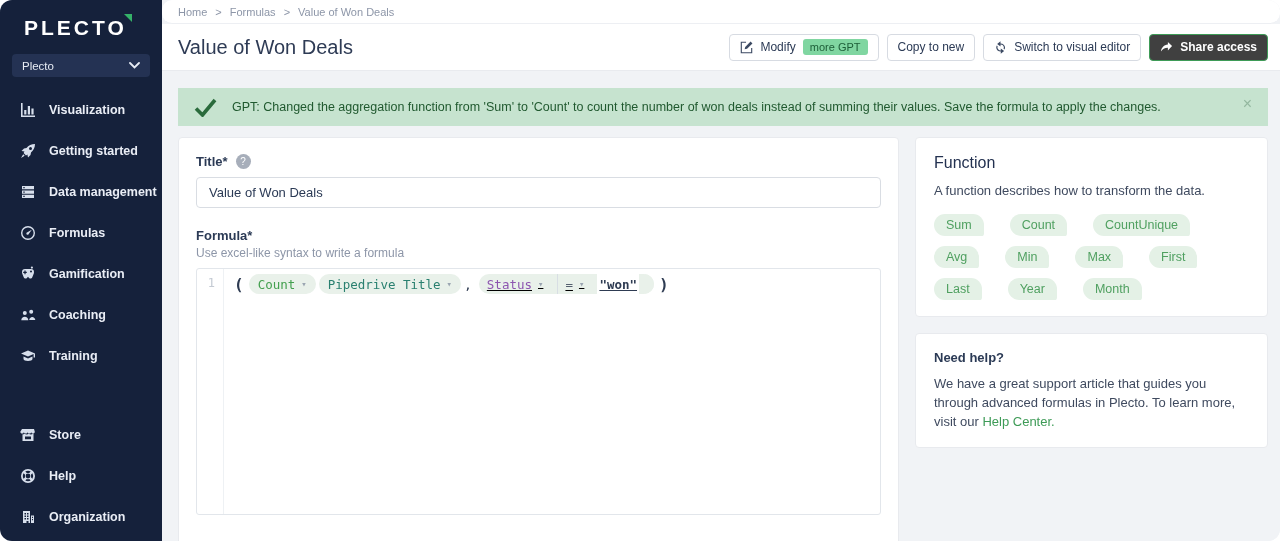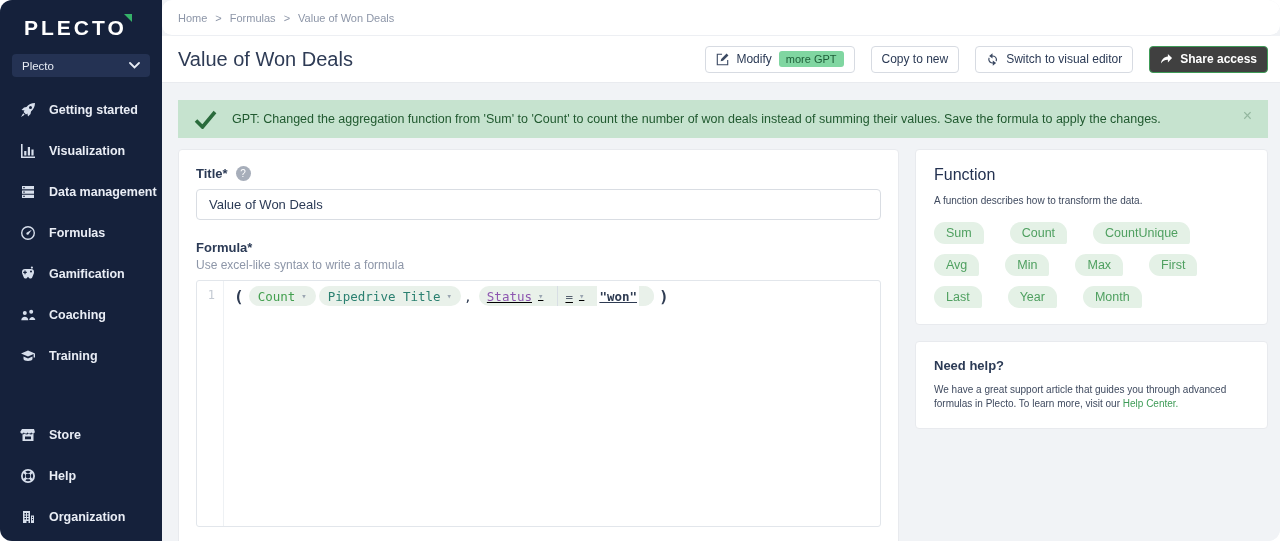--- a/index.html
+++ b/index.html
@@ -14,26 +14,26 @@
   .org-select{ margin:14px 12px 0 12px; background:#243253; border:none; border-radius:4px; height:23px;
       display:flex; align-items:center; justify-content:space-between; padding:0 10px; color:#e7ecf4;
       font-size:11.5px; font-family:inherit; cursor:pointer; }
   .nav{ list-style:none; margin-top:12px; }
   .nav-item{ display:flex; align-items:center; gap:13px; height:41px; padding:0 0 0 20px; cursor:pointer; font-size:12.5px; font-weight:700; color:#e9edf5; }
   .nav-item svg{ width:16px; height:16px; fill:#d7dfec; flex-shrink:0; }
   .nav.bottom{ margin-top:auto; margin-bottom:4px; }
 
   
   .main{ flex:1; display:flex; flex-direction:column; overflow:hidden; }
-  .breadcrumb-bar{ height:36px; background:#fff; border-bottom:1px solid #edeff3; display:flex; align-items:center; padding-left:16px; gap:8px; font-size:11px; color:#8d96a8;border-radius:10px; }
+  .breadcrumb-bar{ height:24px; background:#fff; border-bottom:1px solid #edeff3; display:flex; align-items:center; padding-left:16px; gap:8px; font-size:11px; color:#8d96a8;border-radius:10px; }
   .crumb{ cursor:pointer; }
   .crumb.current{ cursor:default; }
   .title-bar{ height:47px; background:#fff; border-bottom:1px solid #e9ebef; display:flex; align-items:center; padding:0 12px 0 16px; }
   .page-title{ font-size:20px; font-weight:400; color:#2e3b55; flex:1; }
-  .actions{ display:flex; gap:16px; }
+  .actions{ display:flex; gap:8px; }
   .btn{ height:27px; display:inline-flex; align-items:center; gap:7px; background:#fff; border:1px solid #d7dbe2; border-radius:4px;
         padding:0 10px; font-size:12px; color:#2b3a55; font-family:inherit; cursor:pointer; }
   .btn svg{ width:13px; height:13px; fill:#3c4a63; }
   .badge{ background:#80d6a1; color:#1d5e38; font-size:11px; padding:2px 7px; border-radius:3px; }
   .btn.primary{ background:#404040; border-color:#3e9b57; color:#fff; font-weight:700; }
   .btn.primary svg{ fill:#fff; }
 
   
   .content{ flex:1; background:#f1f3f6; padding:17px 12px 0 16px; overflow:hidden; }
   .banner{ height:38px; background:#c6e3cf; border-radius:0; display:flex; align-items:center; padding:0 16px; position:relative; }
@@ -65,21 +65,21 @@
   .tok-field{ color:#8d56b0; }
   .tok-op{ color:#55606f; }
   .pill.compound{ padding:0; overflow:hidden; }
   .pill.compound .seg{ display:inline-flex; align-items:center; gap:6px; padding:0 8px; height:100%;text-decoration:underline; }
   .pill.compound .seg.divided{ border-left:1px solid #d8dee4; padding:0 7px; }
   .pill.compound .seg.value{ background:#fff; padding:0 2px; color:#2e3b52; font-weight:700; cursor:text; }
   .pill.compound .cap{ width:9px; height:100%; background:#e9f1ea; }
 
   .side-card{ padding:16px 18px; }
   .side-card h2{ font-size:16px; font-weight:500; color:#233150; }
-  .side-card .desc{ font-size:10px; color:#3f4a5f; margin-top:10px; line-height:1.45; }
+  .side-card .desc{ font-size:13px; color:#3f4a5f; margin-top:10px; line-height:1.45; }
   .tags{ display:flex; flex-wrap:wrap; gap:10px 26px; margin-top:13px; }
   .tag{ background:#e4f1e6; color:#4fa060; font-size:12.5px; padding:4px 12px; border-radius:13px 13px 3px 13px; }
   .help-title{ font-size:13px; font-weight:700; color:#2b3a55; }
   .link{ color:#3e9b57; cursor:pointer; }
 </style>
 </head>
 <body>
 
 <div class="window">
 
@@ -91,29 +91,29 @@
     <button class="org-select">
       <span>Plecto</span>
       <svg width="11" height="7" viewBox="0 0 11 7">
           <path d="M1 1l4.5 4.5L10 1" stroke="#e7ecf4" stroke-width="1.8" fill="none" stroke-linecap="round"></path>
         </svg>
     </button>
 
     <ul class="nav">
       <li class="nav-item">
         <svg viewBox="0 0 16 16">
+            <path d="M1 1h1.6v12.4H15V15H1V1zm3.2 7h2.2v4.4H4.2V8zm3.6-4h2.2v8.4H7.8V4zm3.6 2.4h2.2v6h-2.2v-6z"></path>
+          </svg>
+        <span>Visualization</span>
+      </li>
+      <li class="nav-item">
+        <svg viewBox="0 0 16 16">
             <path d="M15 1c-3.5 0-6.5 1.5-8.5 4L4 5.5 1.5 8l3 .6L3.6 10l2.4 2.4 1.4-.9.6 3L10.5 12l.5-2.5C13.5 7.5 15 4.5 15 1zM10.5 7a1.5 1.5 0 1 1 0-3 1.5 1.5 0 0 1 0 3zM3.2 11.3 1 15l3.7-2.2-1.5-1.5z"></path>
           </svg>
         <span>Getting started</span>
-      </li>
-      <li class="nav-item">
-        <svg viewBox="0 0 16 16">
-            <path d="M1 1h1.6v12.4H15V15H1V1zm3.2 7h2.2v4.4H4.2V8zm3.6-4h2.2v8.4H7.8V4zm3.6 2.4h2.2v6h-2.2v-6z"></path>
-          </svg>
-        <span>Visualization</span>
       </li>
       <li class="nav-item">
         <svg viewBox="0 0 16 16">
             <path d="M2 2h12v3.3H2V2zm1.3 1v1.3h1.4V3H3.3zM2 6.4h12v3.3H2V6.4zm1.3 1v1.3h1.4V7.4H3.3zM2 10.7h12V14H2v-3.3zm1.3 1V13h1.4v-1.3H3.3z"></path>
           </svg>
         <span>Data management</span>
       </li>
       <li class="nav-item">
         <svg viewBox="0 0 16 16">
             <path d="M8 1a7 7 0 1 0 0 14A7 7 0 0 0 8 1zm0 12.6A5.6 5.6 0 1 1 8 2.4a5.6 5.6 0 0 1 0 11.2zM11.8 4.8 7.4 7.2a1.3 1.3 0 1 0 1.5 1.5l2.9-3.9z"></path>

